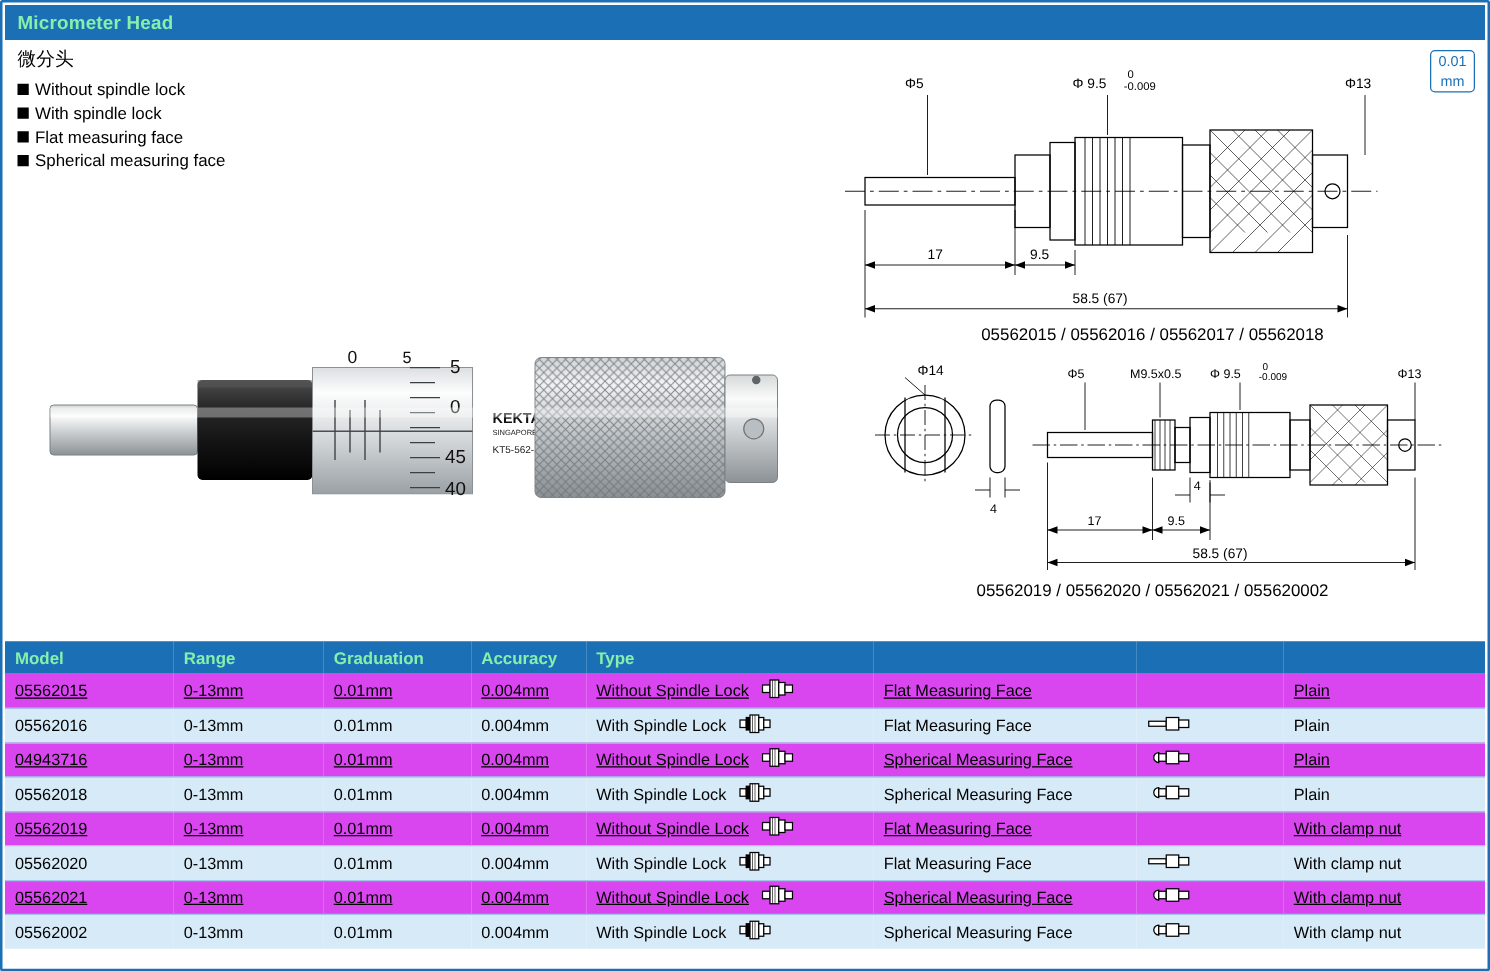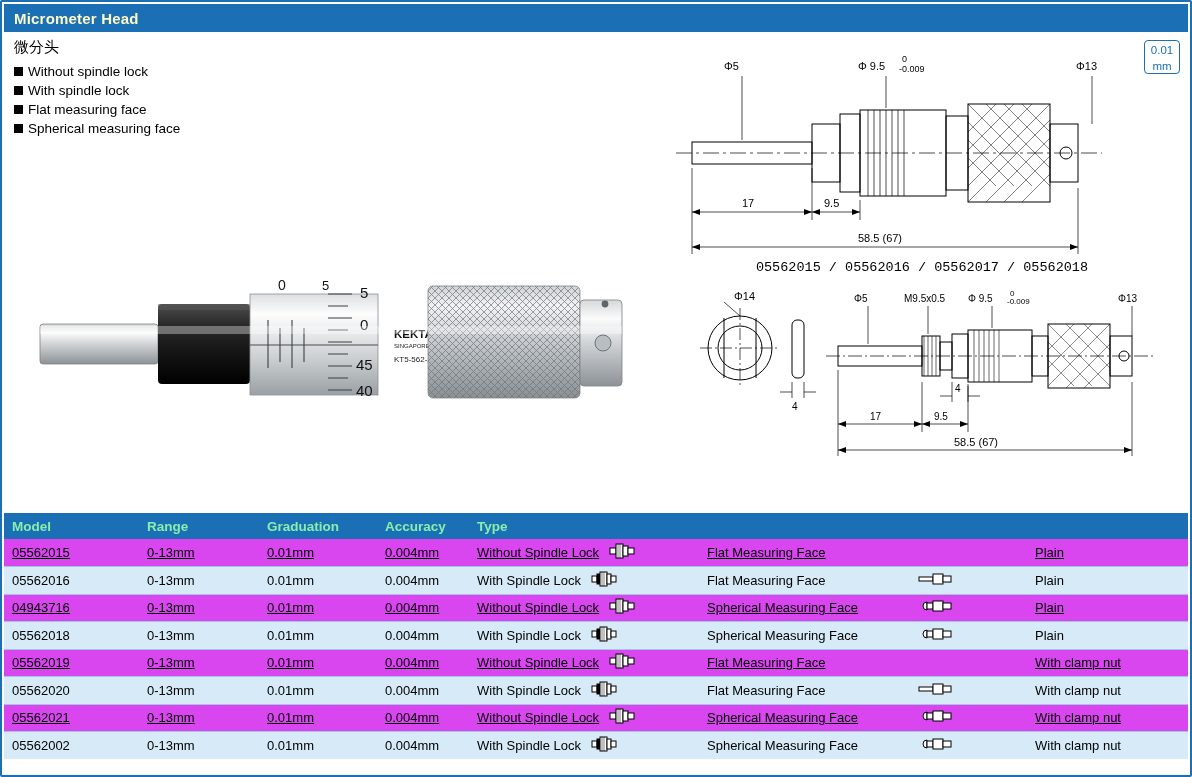--- a/index.html
+++ b/index.html
@@ -17,21 +17,21 @@
     border:2px solid #1b6fb5;
     border-radius:2px;
   }
   
   .title-bar {
     position:absolute; left:2px; top:2px; right:2px; height:28px;
     background:#1b6fb5;
     display:flex; align-items:center;
   }
   .title-bar .title {
-    color:#fef9c3; font-weight:bold; font-size:15px; padding-left:10px;
+    color:#86efac; font-weight:bold; font-size:15px; padding-left:10px;
     letter-spacing:.2px;
   }
   
   .spec {
     position:absolute; left:12px; top:36px; width:340px;
   }
   .spec .cn { font-size:15px; margin-bottom:5px; }
   .spec ul { list-style:none; margin:0; padding:0; }
   .spec li {
     font-size:13.5px; line-height:19px;
@@ -48,21 +48,21 @@
     border:1.4px solid #1b6fb5; border-radius:4px;
     color:#1b6fb5; font-size:11.5px; text-align:center;
     line-height:16px; padding-top:1px;
   }
   
   .photo { position:absolute; left:20px; top:240px; width:620px; height:200px; }
   
   .draw { position:absolute; }
   svg text { font-family:"Liberation Sans", sans-serif; }
   .code-label {
-    position:absolute; font-size:13.5px; text-align:center; width:100%;font-family:Liberation Mono, monospace;
+    position:absolute; font-size:13.5px; text-align:center; width:100%;
   }
   
   .table-wrap {
     position:absolute; left:2px; bottom:2px; right:2px; height:260px;
   }
   table { border-collapse:collapse; width:100%; font-size:13px; }
   thead th {
     background:#1b6fb5; color:#86efac; text-align:left; font-weight:bold;
     height:26px; padding:0 0 0 8px; font-size:13.5px;
   }
@@ -401,20 +401,21 @@
           <polygon points="260,134 252,131 252,137"></polygon>
         <polygon points="260,134 268,131 268,137"></polygon>
           <polygon points="306,134 298,131 298,137"></polygon>
         <polygon points="176,160 184,157 184,163"></polygon>
           <polygon points="470,160 462,157 462,163"></polygon>
       </g>
       <text x="208" y="130" font-size="10">17</text>
       <text x="272" y="130" font-size="10">9.5</text>
       <text x="292" y="156" font-size="11">58.5 (67)</text>
     </svg>
+    <div class="code-label" style="top:175px; left:0;">05562019 / 05562020 / 05562021 / 055620002</div>
   </div>
 
   <div class="side-icon" style="right:6px; top:566px; width:70px; height:26px;">
     <svg width="70" height="26" viewBox="0 0 70 26">
       <g stroke="#000" fill="#fff" stroke-width="1">
         <rect x="2" y="10" width="14" height="6"></rect>
         <rect x="16" y="6" width="8" height="14"></rect>
         <rect x="24" y="3" width="18" height="20"></rect>
         <rect x="42" y="7" width="8" height="12"></rect>
         <rect x="50" y="9" width="10" height="8"></rect>

